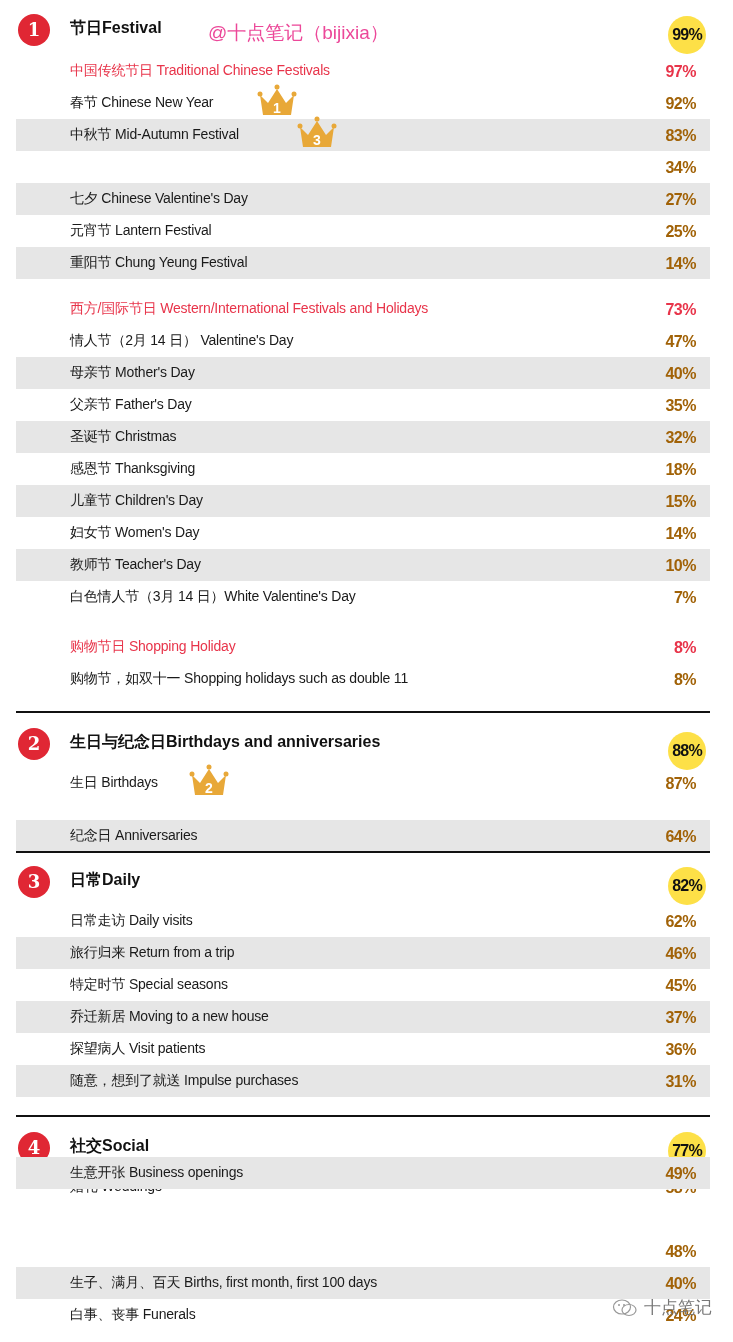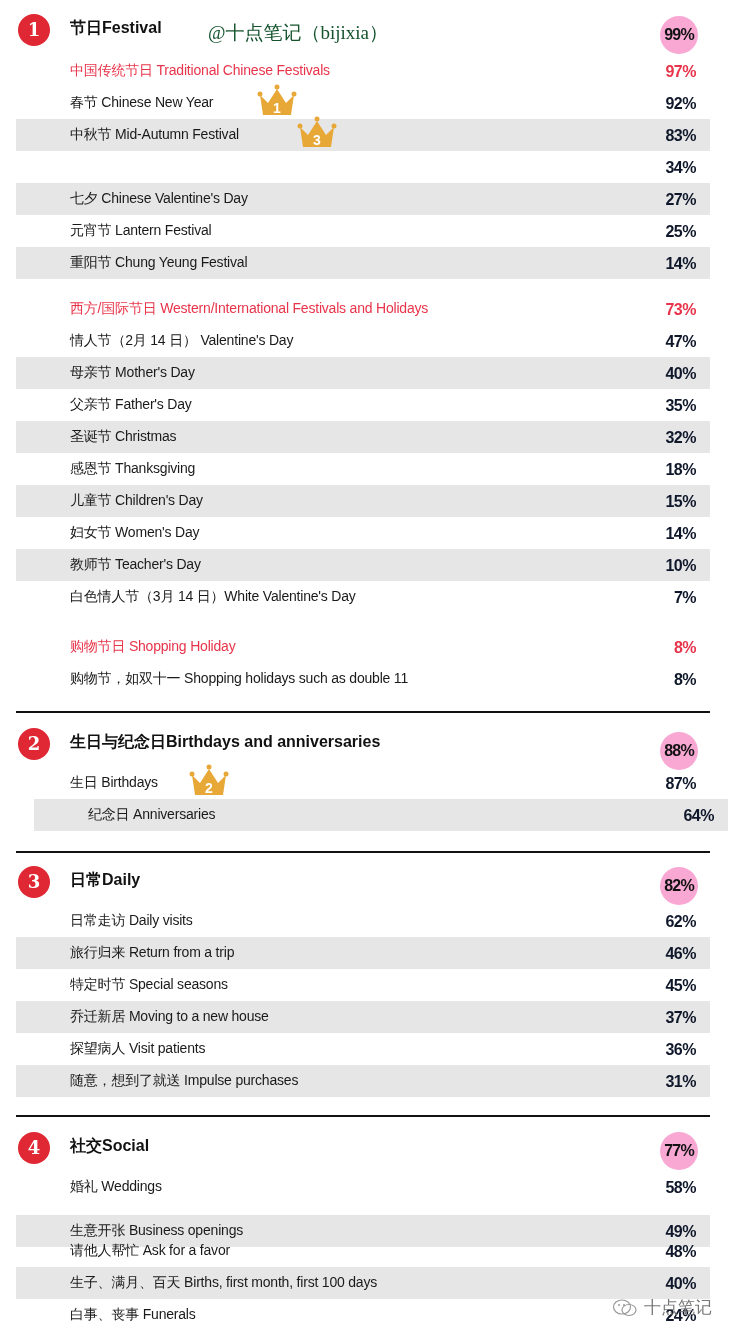--- a/index.html
+++ b/index.html
@@ -10,44 +10,44 @@
       position: absolute; left: 16px; width: 694px; height: 32px;
       display: flex; align-items: center;
     }
     .row.striped { background: #e6e6e6; }
     .row .label {
       position: absolute; left: 54px; top: 0; height: 32px; line-height: 30px;
       font-size: 14px; color: #1a1a1a; white-space: nowrap; letter-spacing: -0.2px;
     }
     .row .pct {
       position: absolute; right: 14px; top: 0; height: 32px; line-height: 34px;
-      font-size: 16px; font-weight: bold; color: #0f172a; text-align: right;
+      font-size: 16px; font-weight: bold; color: #a16207; text-align: right;
       letter-spacing: -0.5px;
     }
     .row.sub .label, .row.sub .pct { color: #e8344a; }
     .row.sub .pct { font-weight: bold; }
     .section-head { position: absolute; left: 16px; width: 694px; height: 40px; }
     .section-head .num {
       position: absolute; left: 2px; top: 2px; width: 32px; height: 32px; border-radius: 50%;
       background: #e02734; color: #fff; font-weight: bold; font-size: 18px;
       text-align: center; line-height: 32px; font-family: "DejaVu Serif", serif;
     }
     .section-head .title {
       position: absolute; left: 54px; top: 6px; font-size: 16px; font-weight: bold; color: #111;
       white-space: nowrap;
     }
     .section-head .title .en { }
     .section-head .badge {
-      position: absolute; right: 12px; top: 4px; width: 38px; height: 38px; border-radius: 50%;
-      background: #f9a8d4; color: #111; font-weight: bold; font-size: 16px;
+      position: absolute; right: 4px; top: 4px; width: 38px; height: 38px; border-radius: 50%;
+      background: #fde047; color: #111; font-weight: bold; font-size: 16px;
       text-align: center; line-height: 38px; letter-spacing: -0.8px;
     }
     .watermark-handle {
-      position: absolute; left: 208px; top: 20px; font-size: 19px; color: #14532d; white-space: nowrap;
-      font-family: Liberation Serif, serif;
+      position: absolute; left: 208px; top: 20px; font-size: 19px; color: #ec4899; white-space: nowrap;
+      font-family: Liberation Sans, sans-serif;
     }
     .divider { position: absolute; left: 16px; width: 694px; height: 2px; background: #111; }
     .crown {
       position: absolute; top: -4px; width: 42px; height: 34px;
     }
     .crown svg { width: 42px; height: 34px; display: block; }
     .wechat-mark {
       position: absolute; left: 612px; top: 1296px; font-size: 17px; color: #777; white-space: nowrap;
       display: flex; align-items: center; gap: 6px;
     }
@@ -178,21 +178,21 @@
       <svg viewBox="0 0 42 34">
           <path d="M4 12 L12 20 L21 6 L30 20 L38 12 L35 32 L7 32 Z" fill="#e8a838"></path>
           <circle cx="4" cy="11" r="2.5" fill="#e8a838"></circle>
           <circle cx="21" cy="4" r="2.5" fill="#e8a838"></circle>
           <circle cx="38" cy="11" r="2.5" fill="#e8a838"></circle>
           <text x="21" y="30" font-size="14" font-weight="bold" fill="#fff" text-anchor="middle" font-family="Liberation Sans, sans-serif">2</text>
         </svg>
     </span>
     <span class="pct">87%</span>
   </div>
-  <div class="row striped" style="top:799px;margin-left:18px;">
+  <div class="row striped" style="top:820px;">
     <span class="label">纪念日 Anniversaries</span>
     <span class="pct">64%</span>
   </div>
 
   <div class="divider" style="top:851px;"></div>
 
   <div class="section-head" style="top:864px;">
     <div class="num">3</div>
     <div class="title">
       <span>日常</span><span class="en">Daily</span>
@@ -230,26 +230,25 @@
     <div class="num">4</div>
     <div class="title">
       <span>社交</span><span class="en">Social</span>
     </div>
     <div class="badge" style="top:2px;">77%</div>
   </div>
   <div class="row" style="top:1171px;">
     <span class="label">婚礼 Weddings</span>
     <span class="pct">58%</span>
   </div>
-  <div class="row striped" style="top:1215px;padding-left:12px;">
+  <div class="row striped" style="top:1157px;padding-left:12px;">
     <span class="label">生意开张 Business openings</span>
     <span class="pct">49%</span>
   </div>
   <div class="row" style="top:1235px;">
-    <span class="label">请他人帮忙 Ask for a favor</span>
     <span class="pct">48%</span>
   </div>
   <div class="row striped" style="top:1267px;">
     <span class="label">生子、满月、百天 Births, first month, first 100 days</span>
     <span class="pct">40%</span>
   </div>
   <div class="row" style="top:1299px;">
     <span class="label">白事、丧事 Funerals</span>
     <span class="pct">24%</span>
   </div>

